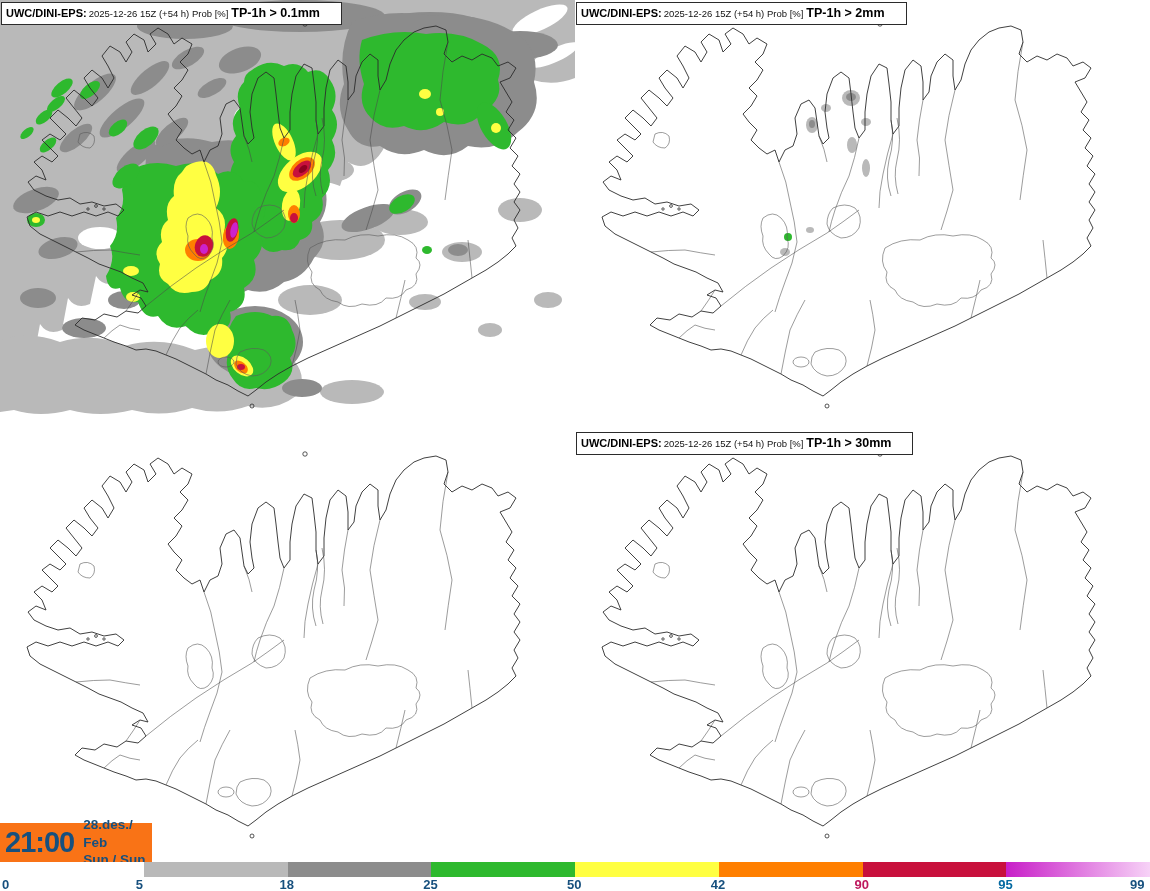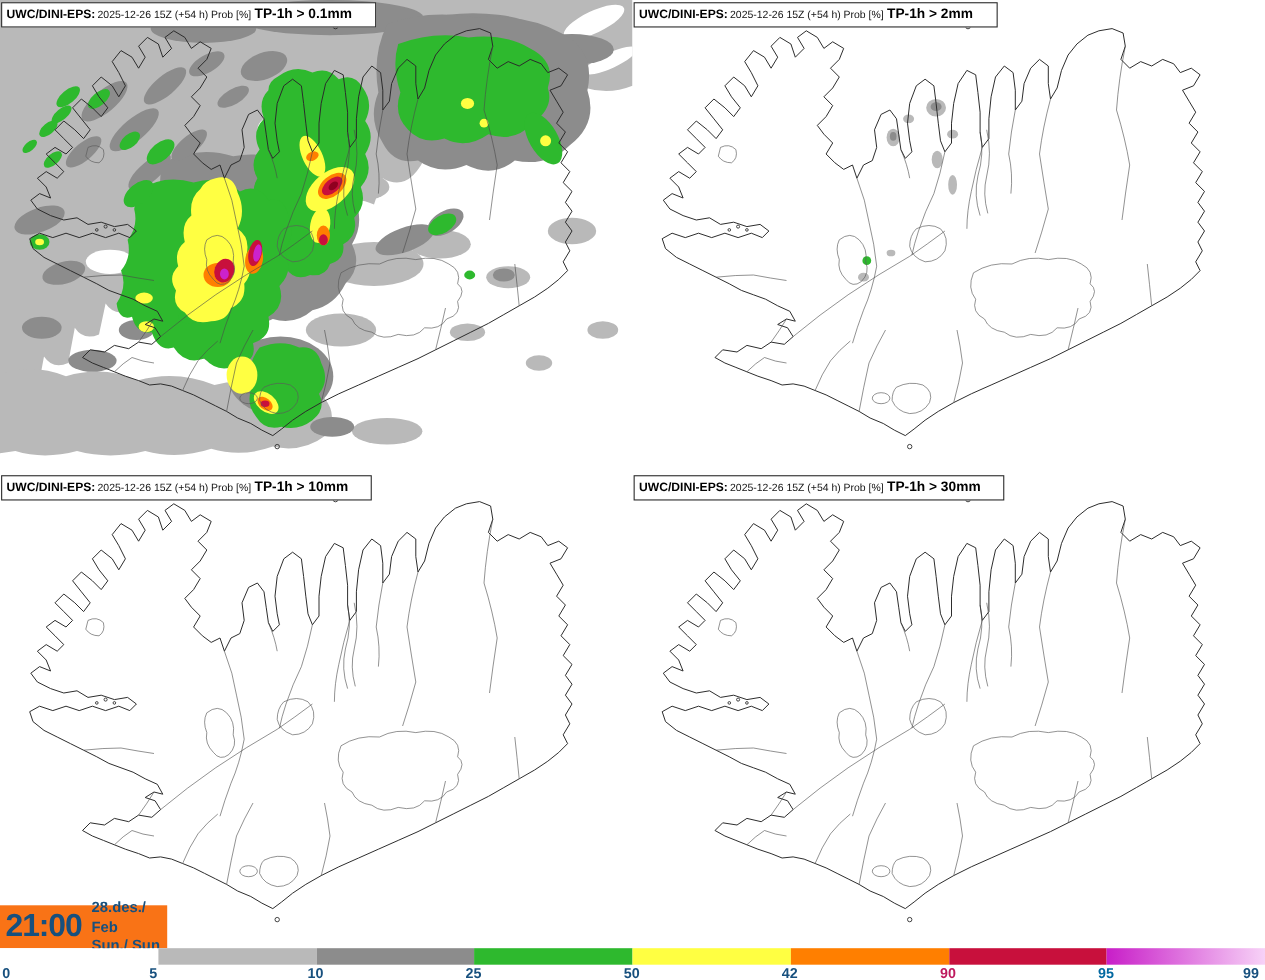--- a/index.html
+++ b/index.html
@@ -220,23 +220,20 @@
     </svg>
     <div class="title-box">
       <b class="prod">UWC/DINI-EPS:</b><span class="run">2025-12-26 15Z (+54 h) Prob [%]</span><b class="thr">TP-1h &gt; 2mm</b>
     </div>
   </div>
 
   <div class="panel" id="panel-bl">
     <svg class="mapsvg" width="575" height="430" viewBox="0 0 575 430">
       <use href="#iceland"></use>
     </svg>
-    <div class="title-box">
-      <b class="prod">UWC/DINI-EPS:</b><span class="run">2025-12-26 15Z (+54 h) Prob [%]</span><b class="thr">TP-1h &gt; 10mm</b>
-    </div>
   </div>
 
   <div class="panel" id="panel-br">
     <svg class="mapsvg" width="575" height="430" viewBox="0 0 575 430">
       <use href="#iceland"></use>
     </svg>
     <div class="title-box">
       <b class="prod">UWC/DINI-EPS:</b><span class="run">2025-12-26 15Z (+54 h) Prob [%]</span><b class="thr">TP-1h &gt; 30mm</b>
     </div>
   </div>
@@ -252,21 +249,21 @@
   <div class="colorbar">
       <div class="cb-seg" style="left: 143.75px; width: 143.75px; background: rgb(185, 185, 185);"></div>
       <div class="cb-seg" style="left: 287.5px; width: 143.75px; background: rgb(140, 140, 140);"></div>
       <div class="cb-seg" style="left: 431.25px; width: 143.75px; background: rgb(46, 185, 46);"></div>
       <div class="cb-seg" style="left: 575px; width: 143.75px; background: rgb(255, 255, 66);"></div>
       <div class="cb-seg" style="left: 718.75px; width: 143.75px; background: rgb(255, 127, 0);"></div>
       <div class="cb-seg" style="left: 862.5px; width: 143.75px; background: rgb(200, 16, 60);"></div>
       <div class="cb-seg" style="left: 1006.25px; width: 143.75px; background: linear-gradient(to right, rgb(200, 30, 200), rgb(247, 210, 247));"></div>
       <span class="cb-tick" style="color: rgb(23, 80, 126); left: 2px;">0</span>
       <span class="cb-tick" style="color: rgb(23, 80, 126); left: 135.75px;">5</span>
-      <span class="cb-tick" style="color: rgb(23, 80, 126); left: 279.5px;">10</span>
+      <span class="cb-tick" style="color: rgb(23, 80, 126); left: 279.5px;">18</span>
       <span class="cb-tick" style="color: rgb(23, 80, 126); left: 423.25px;">25</span>
       <span class="cb-tick" style="color: rgb(23, 80, 126); left: 567px;">50</span>
       <span class="cb-tick" style="color: rgb(23, 80, 126); left: 710.75px;">42</span>
       <span class="cb-tick" style="color: #be185d; left: 854.5px;">90</span>
       <span class="cb-tick" style="color: #0369a1; left: 998.25px;">95</span>
       <span class="cb-tick" style="color: rgb(23, 80, 126); left: 1130px;">99</span>
     </div>
 
 </div>
 

